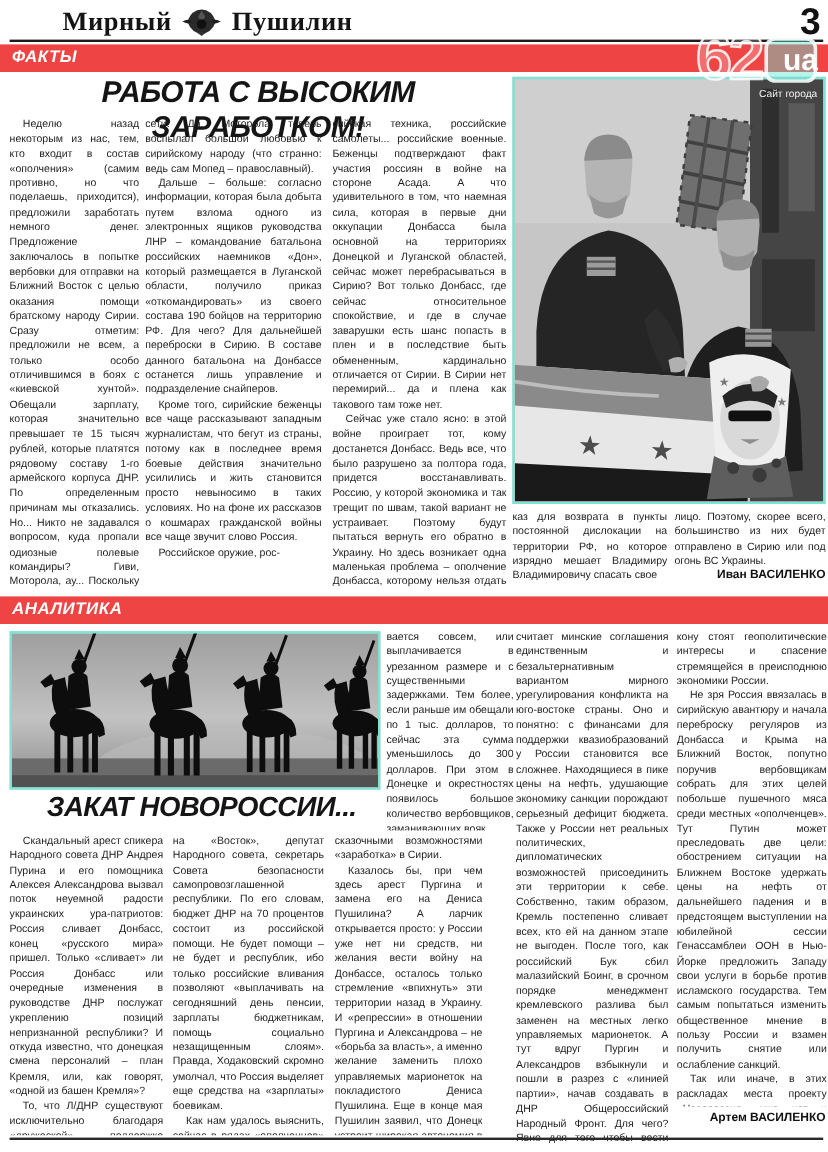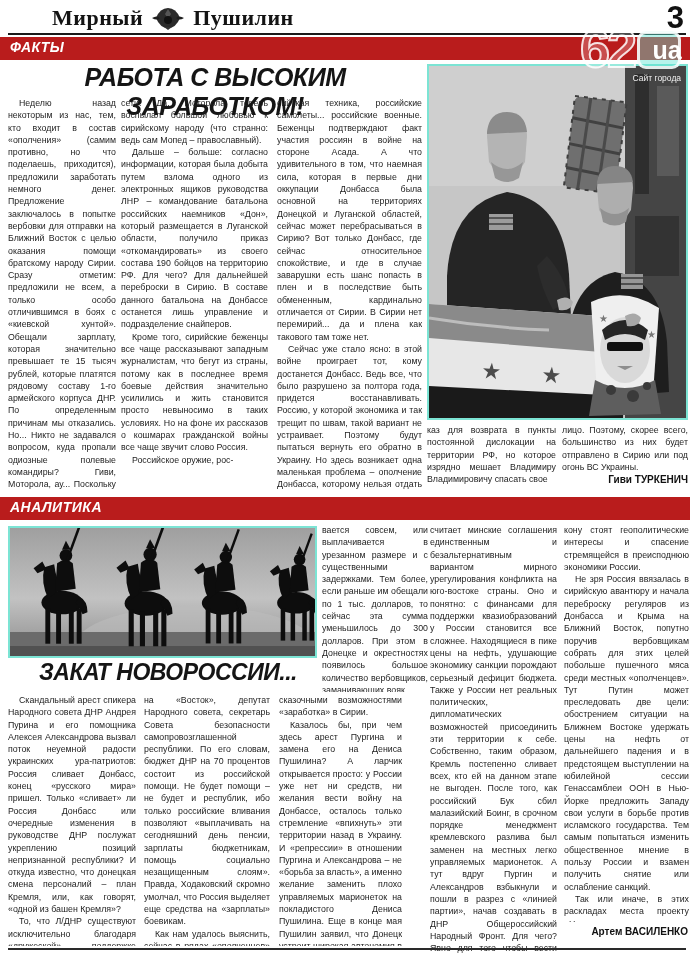--- a/index.html
+++ b/index.html
@@ -11,21 +11,21 @@
   .masthead .word{font-family:"Liberation Serif",serif;font-weight:bold;font-size:22px;
                   color:#141414;letter-spacing:.5px;}
   .emblem{width:36px;height:26px;display:block;}
   .pagenum{position:absolute;left:648px;top:0px;width:36px;text-align:right;
            font-size:31px;font-weight:bold;color:#111;}
   .rule{position:absolute;left:8px;width:678px;height:2px;background:#1b1b1b;}
   .rule.r1{top:33px;}
   .rule.r2{top:948px;height:2px;background:#2a2a2a;}
 
   
-  .band{position:absolute;left:0;width:690px;height:23px;background:#b91c1c;}
+  .band{position:absolute;left:0;width:690px;height:23px;background:#ef4444;}
   .band .label{position:absolute;left:10px;top:2px;font-size:14px;font-weight:bold;
                font-style:italic;color:#ffffff;letter-spacing:.5px;}
   .band.facts{top:37px;}
   .band.analytics{top:497px;}
 
   
   .wm{position:absolute;left:580px;top:24px;z-index:9;}
   .wm-top{display:flex;align-items:flex-start;}
   .wm-num{font-size:54px;font-weight:bold;line-height:48px;letter-spacing:-3px;
           color:rgba(255,255,255,0.22);-webkit-text-stroke:2px rgba(255,255,255,0.85);}
@@ -181,21 +181,21 @@
       <path d="M196 250 q10 -6 16 2 q-2 10 -14 8 z" fill="#a8a8a8"></path>
     </svg>
   </div>
 
   <div class="col capB">
       <p>лицо. Поэтому, скорее всего, большинство из них будет отправлено в Сирию или под огонь ВС Украины.</p>
     </div>
   <div class="col capA">
       <p>каз для возврата в пункты постоянной дислокации на территории РФ, но которое изрядно мешает Владимиру Владимировичу спасать свое</p>
     </div>
-  <div class="author a1">Гиви ТУРКЕНИЧ</div>
+  <div class="author a1">Иван ВАСИЛЕНКО</div>
 
   <div class="band analytics">
     <span class="label">АНАЛИТИКА</span>
   </div>
 
   <div class="photo photo2">
     <svg width="305" height="128" viewBox="0 0 305 128">
       <defs>
         <linearGradient id="sky" x1="0" y1="0" x2="0" y2="1">
           <stop offset="0" stop-color="#9f9f9f"></stop>

